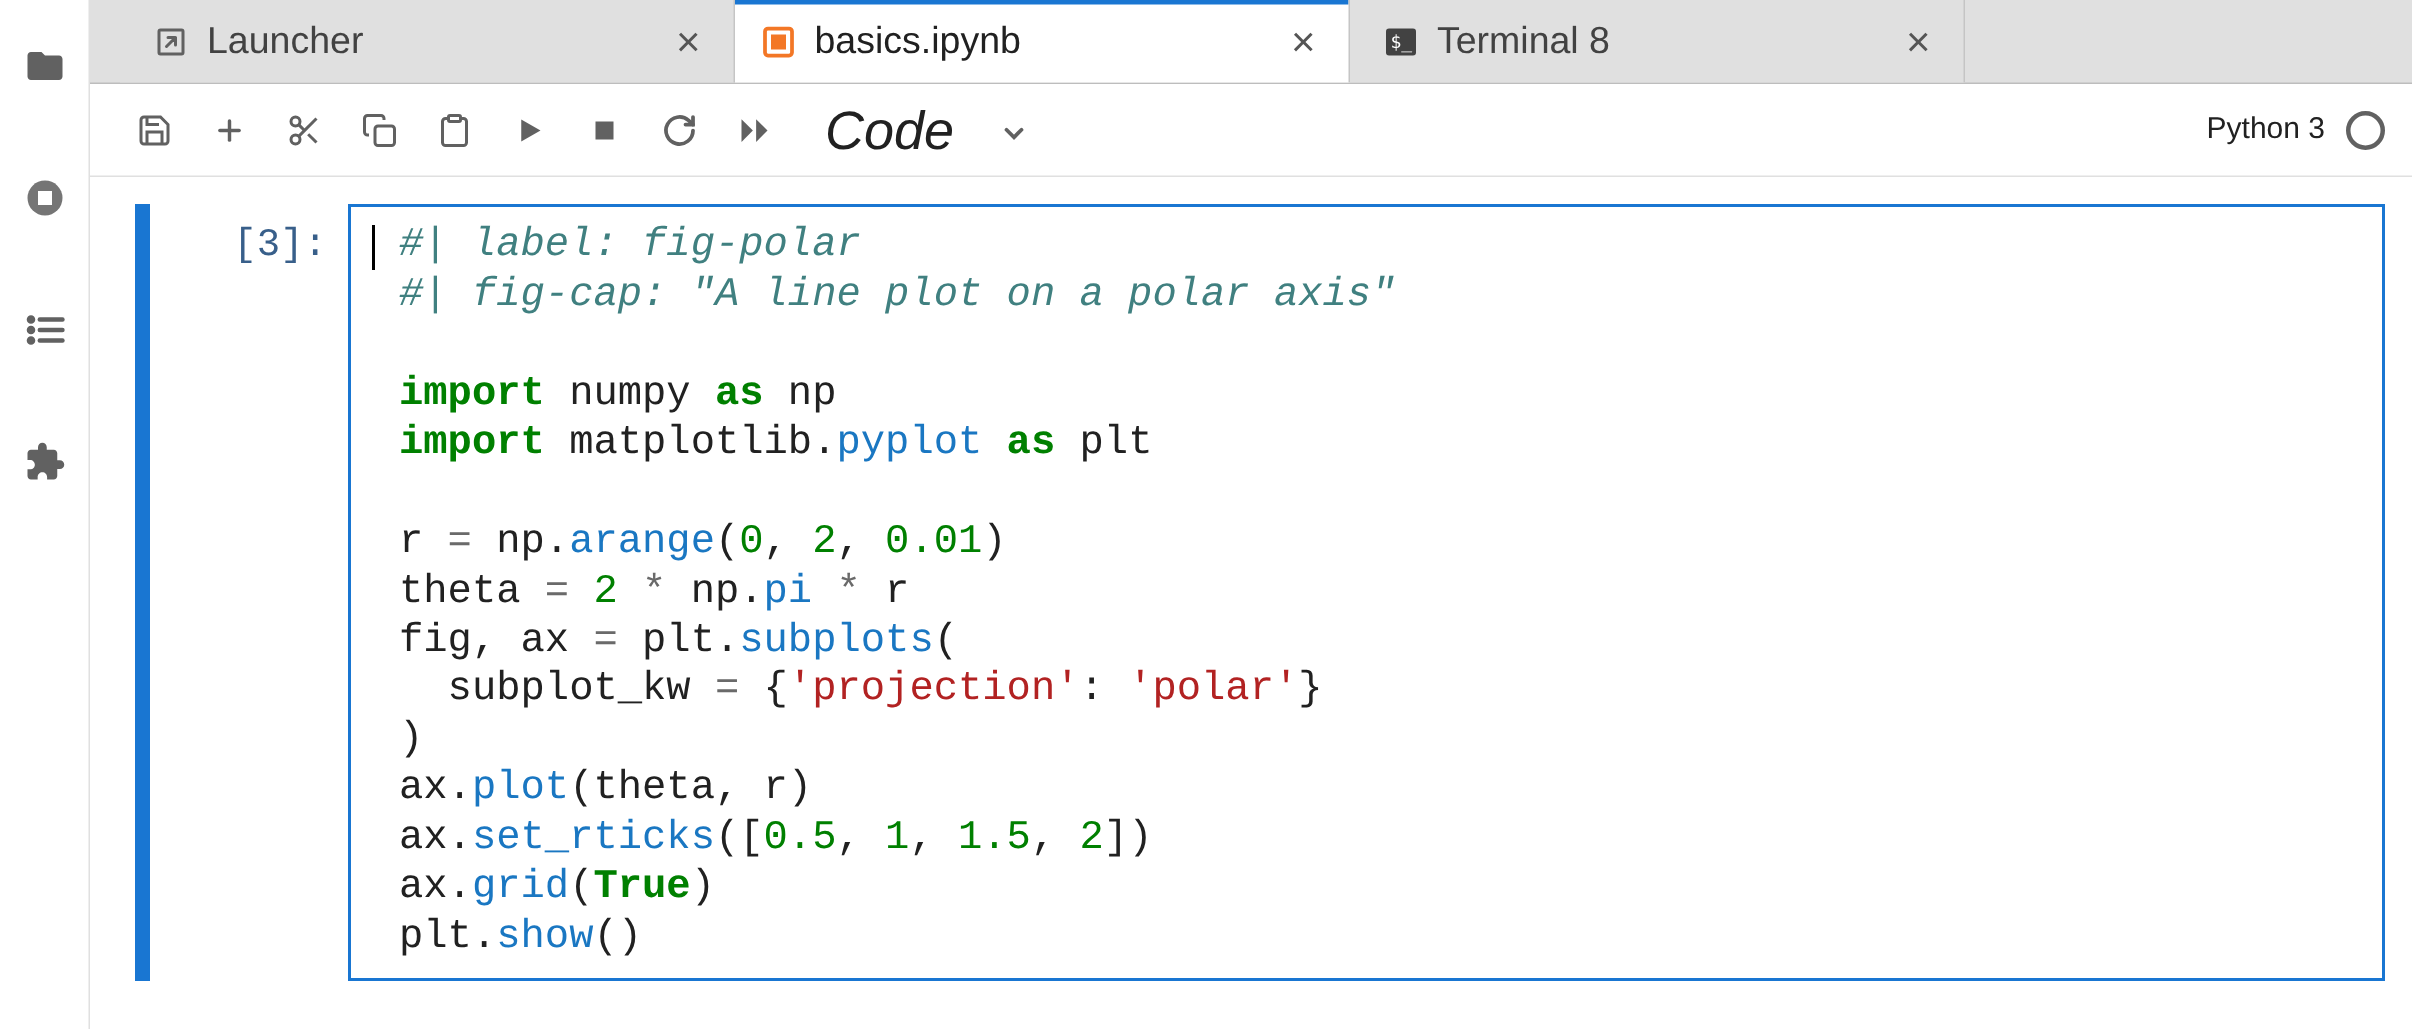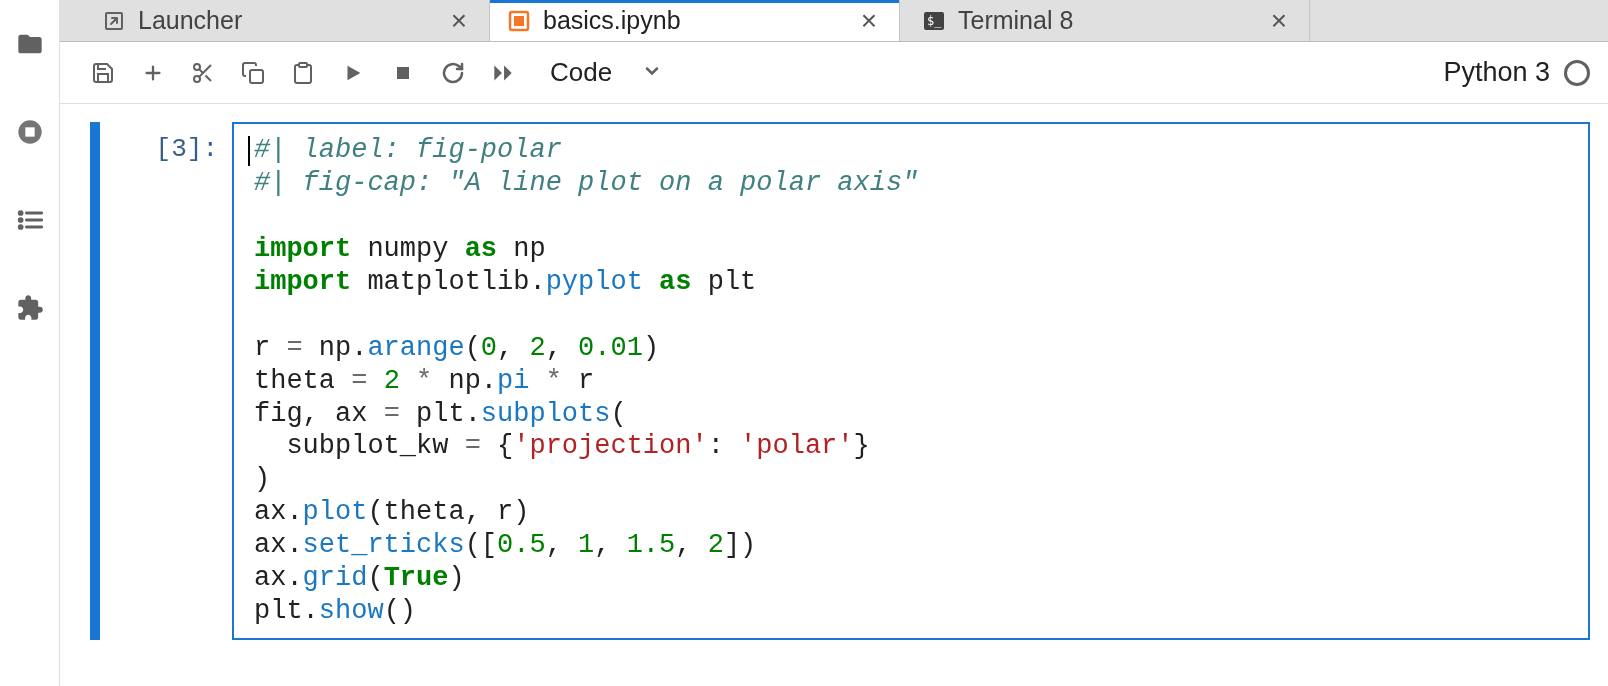--- a/index.html
+++ b/index.html
@@ -8,21 +8,21 @@
   .left-rail {
     width: 60px; flex: 0 0 60px;
     background: #fff;
     border-right: 1px solid #e0e0e0;
     display: flex; flex-direction: column; align-items: center;
     padding-top: 30px; gap: 60px;
   }
   .left-rail .rail-icon { width: 28px; height: 28px; display:flex; align-items:center; justify-content:center; color:#616161; cursor:pointer; }
   .main { flex: 1 1 auto; display:flex; flex-direction: column; background:#fff; }
   .tabbar {
-    height: 42px; background: #e0e0e0; display:flex; align-items: stretch;
+    height: 56px; background: #e0e0e0; display:flex; align-items: stretch;
     padding-left: 20px; padding-right: 20px;
     border-bottom: 1px solid #bdbdbd;
   }
   .tab {
     display:flex; align-items:center; gap:12px;
     padding: 0 22px; background:#e0e0e0; border-right:1px solid #c5c5c5;
     font-size: 25px; color:#424242; cursor:pointer; position:relative;
     min-width: 410px;
   }
   .tab.active {
@@ -35,25 +35,25 @@
   .toolbar {
     height: 62px; display:flex; align-items:center; border-bottom:1px solid #e0e0e0;
     padding: 0 18px; gap: 0;
   }
   .tb-btn {
     width: 50px; height: 48px; display:flex; align-items:center; justify-content:center;
     color:#616161; cursor:pointer; font-size:22px;
   }
   .cell-type {
     display:flex; align-items:center; gap: 30px; margin-left: 22px;
-    font-size: 26px; color:#212121; cursor:pointer;
+    font-size: 36px; color:#212121; cursor:pointer;font-style:italic;
   }
   .cell-type .chev { color:#616161; }
   .toolbar .spacer { flex:1; }
-  .kernel-label { font-size:27px; color:#212121; margin-right:14px; }
+  .kernel-label { font-size:20px; color:#212121; margin-right:14px; }
   .kernel-dot {
     width:26px; height:26px; border-radius:50%; border:3px solid #616161; background:#fff;
   }
   .notebook-area {
     flex:1; overflow:auto; padding: 18px 18px 0 30px;
   }
   .cell {
     display:flex; align-items:stretch;
   }
   .cell-left-accent {
@@ -63,21 +63,21 @@
     flex: 0 0 132px; text-align:right;
     padding-top: 12px;
     padding-right: 14px;
     font-family: Menlo, Consolas, "Liberation Mono", monospace;
     font-size: 26px; color:#385f8a;
   }
   .cell-code {
     flex:1;
     border: 2px solid #1976d2;
     background:#fff;
-    padding: 10px 14px 10px 20px;
+    padding: 10px 14px 10px 32px;
     font-family: Menlo, Consolas, "Liberation Mono", monospace;
     font-size: 27px;
     line-height: 1.22;
     color:#212121;
     white-space: pre;
     overflow-x:auto;
     position:relative;
   }
   .cursor-caret {
     position:absolute;

